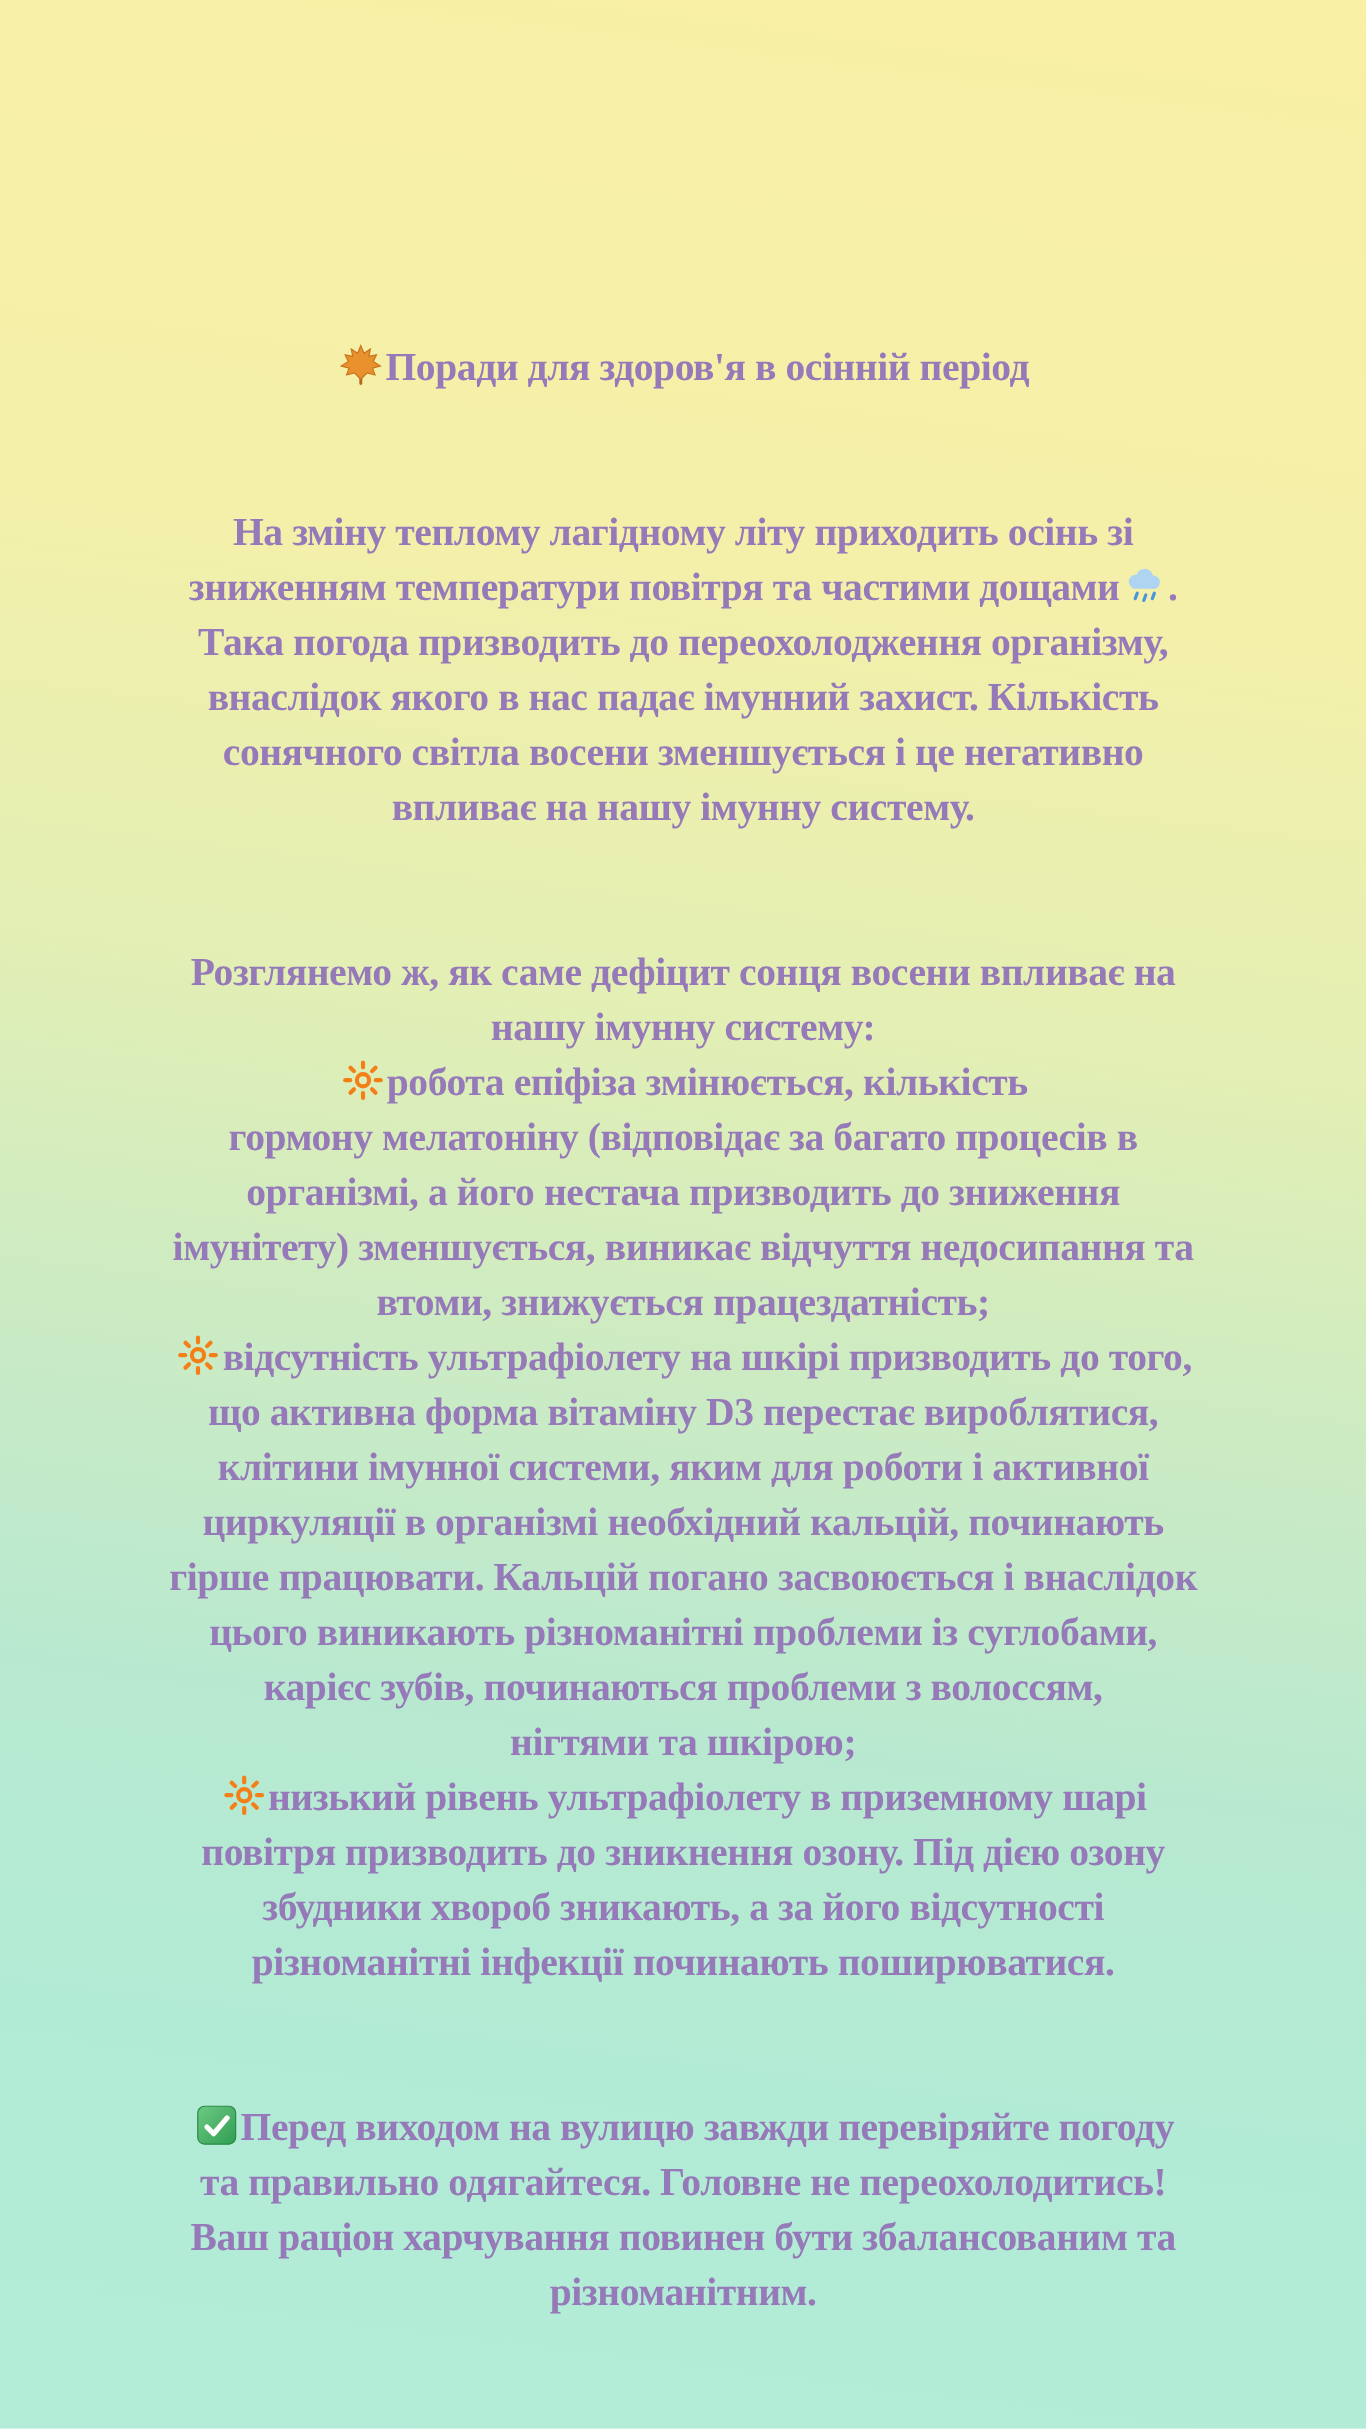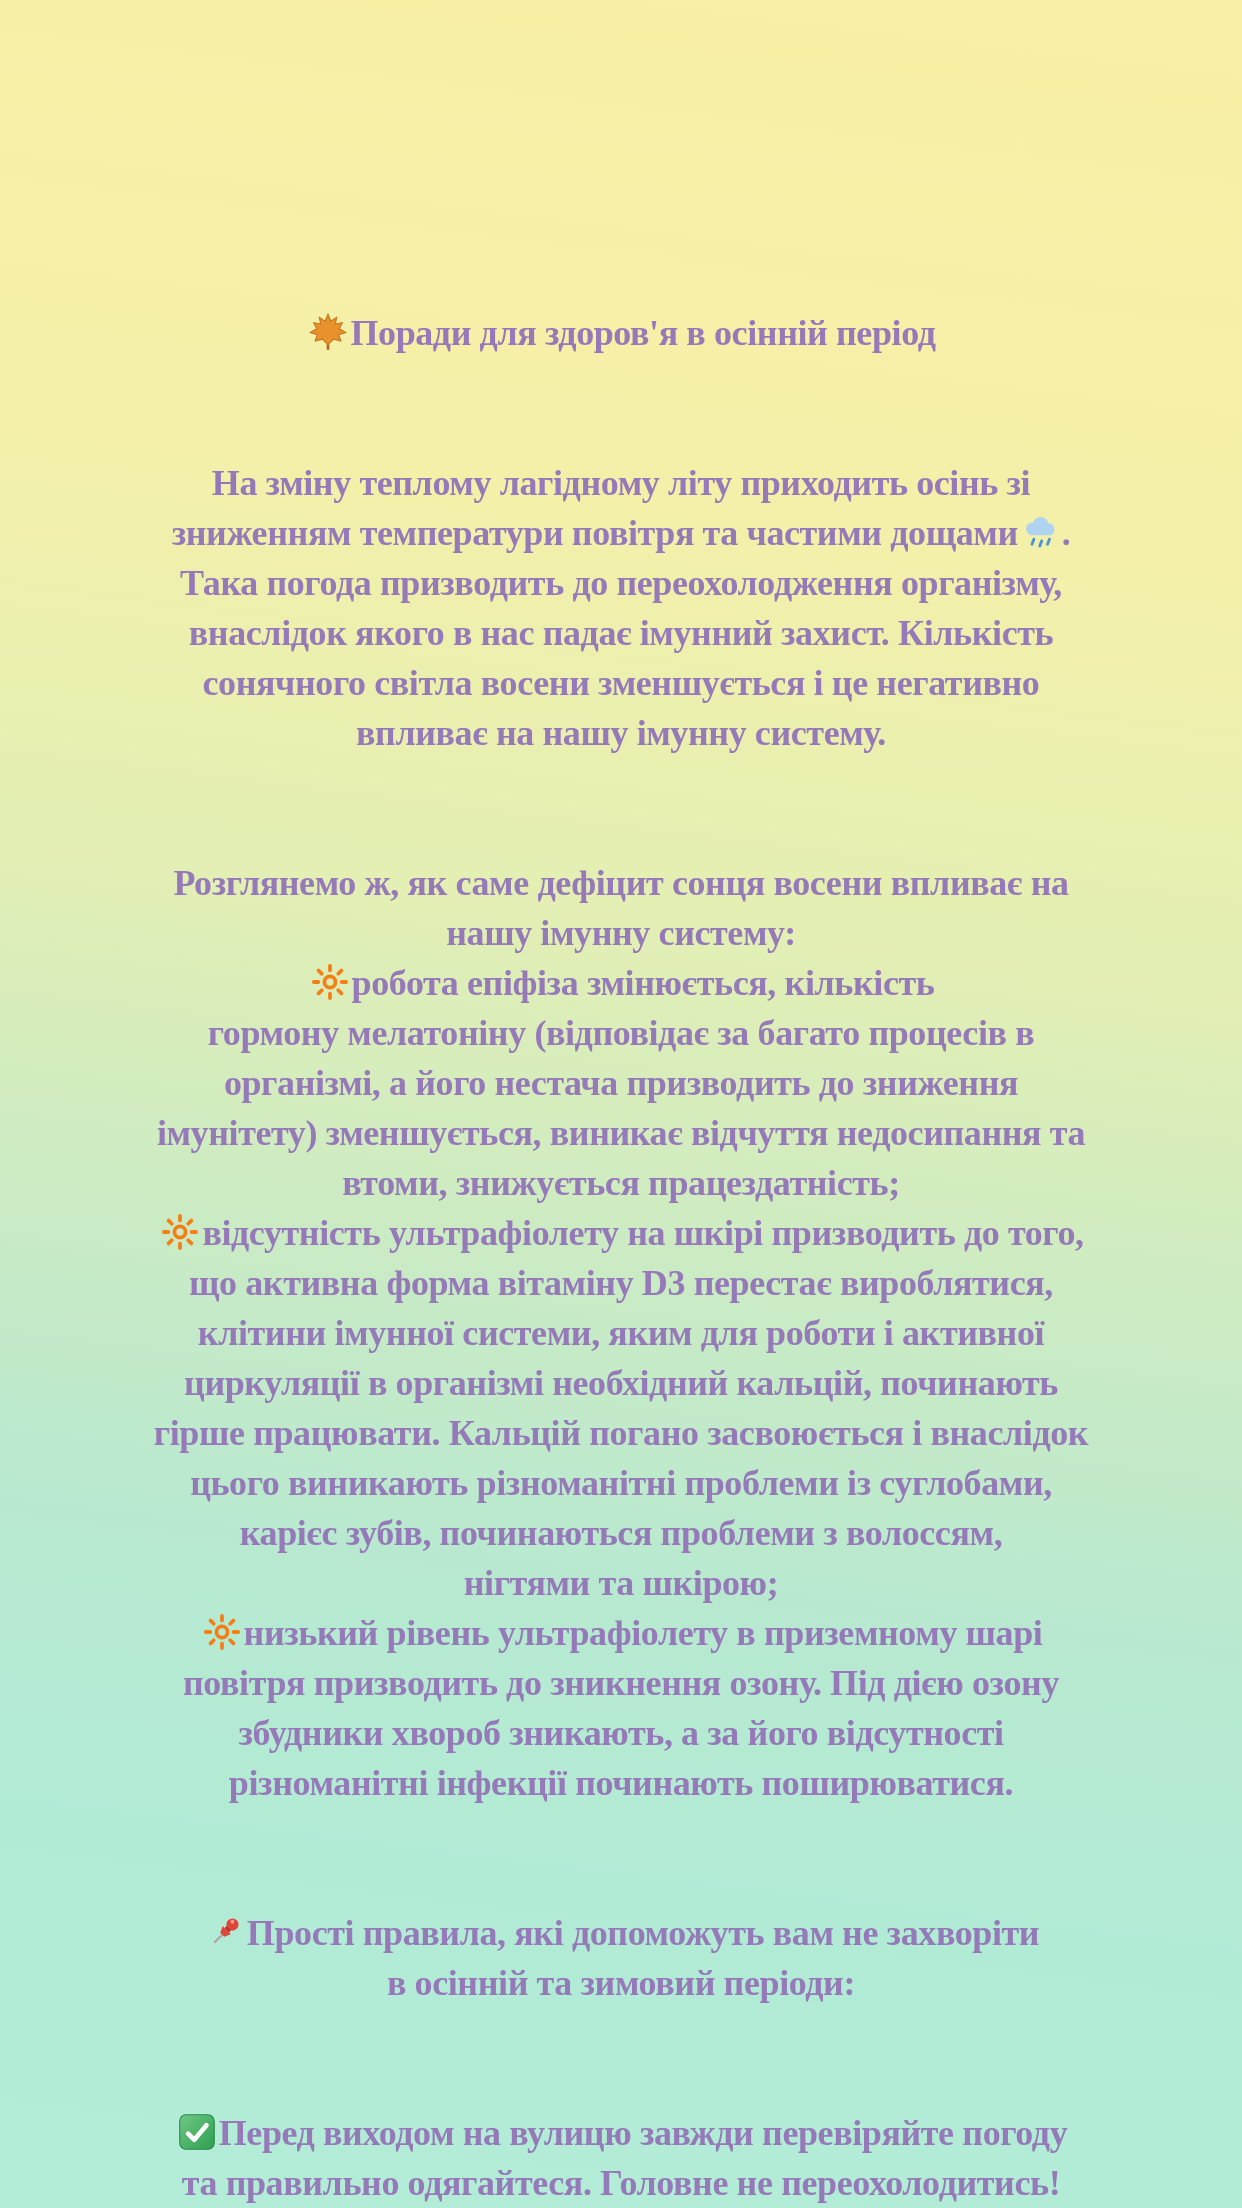--- a/index.html
+++ b/index.html
@@ -108,30 +108,20 @@
               <line x1="7.75" y1="7.75" x2="10.6" y2="10.6"></line>
               <line x1="25.4" y1="25.4" x2="28.25" y2="28.25"></line>
               <line x1="7.75" y1="28.25" x2="10.6" y2="25.4"></line>
               <line x1="25.4" y1="10.6" x2="28.25" y2="7.75"></line>
             </g>
           </svg></span>низький рівень ультрафіолету в приземному шарі
 повітря призводить до зникнення озону. Під дією озону
 збудники хвороб зникають, а за його відсутності
 різноманітні інфекції починають поширюватися.</p>
     <p class="rich"><span class="emoji"><svg viewBox="0 0 36 36">
-            <g transform="rotate(45 18 18)">
-              <line x1="18" y1="21.4" x2="18" y2="31.8" stroke="#b0a7a3" stroke-width="1.9"></line>
-              <circle cx="18" cy="8.5" r="5.5" fill="#e0453a"></circle>
-              <circle cx="16.1" cy="6.7" r="1.7" fill="#ff9d94"></circle>
-              <rect x="15.2" y="13.2" width="5.6" height="2.5" fill="#b93129"></rect>
-              <path d="M12.8 15.7 h10.4 l-2.6 5.8 h-5.2 Z" fill="#e0453a"></path>
-            </g>
-          </svg></span>Прості правила, які допоможуть вам не захворіти
-в осінній та зимовий періоди:</p>
-    <p class="rich"><span class="emoji"><svg viewBox="0 0 36 36">
             <defs>
               <linearGradient id="ckg" x1="0" y1="0" x2="1" y2="1">
                 <stop offset="0" stop-color="#6ec983"></stop>
                 <stop offset="1" stop-color="#2f9e52"></stop>
               </linearGradient>
             </defs>
             <rect x="2.5" y="2.5" width="31" height="31" rx="5.5" fill="url(#ckg)" stroke="#2b8a48" stroke-width="1"></rect>
             <path d="M10 19.5 L15.5 25 L26.5 12" fill="none" stroke="#ffffff" stroke-width="4.2" stroke-linecap="round" stroke-linejoin="round"></path>
           </svg></span>Перед виходом на вулицю завжди перевіряйте погоду
 та правильно одягайтеся. Головне не переохолодитись!

